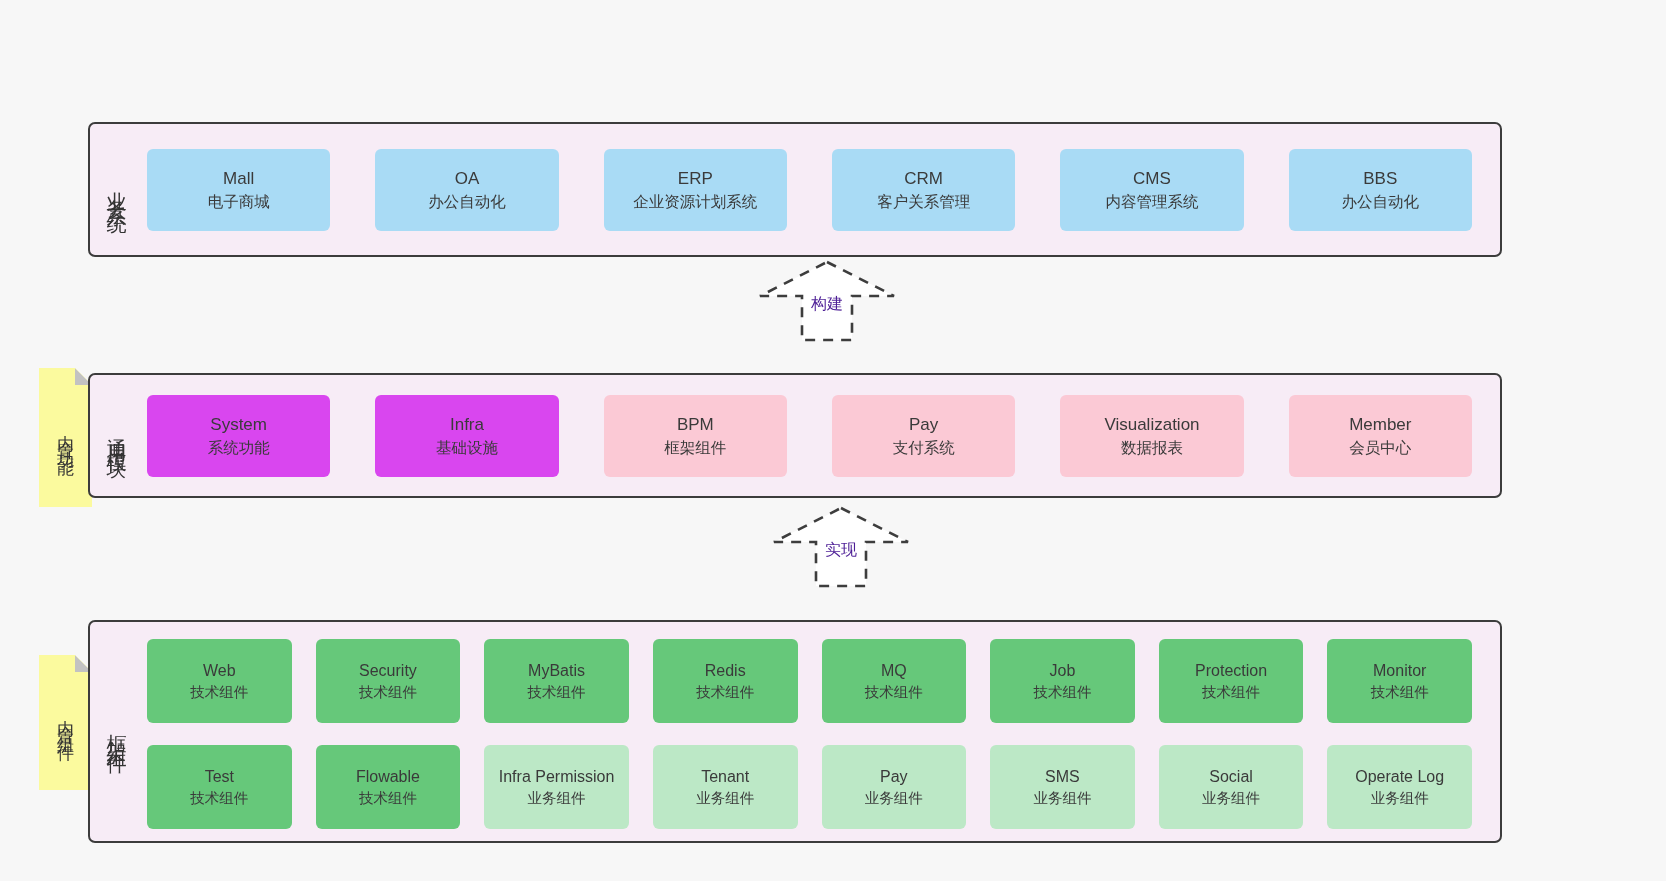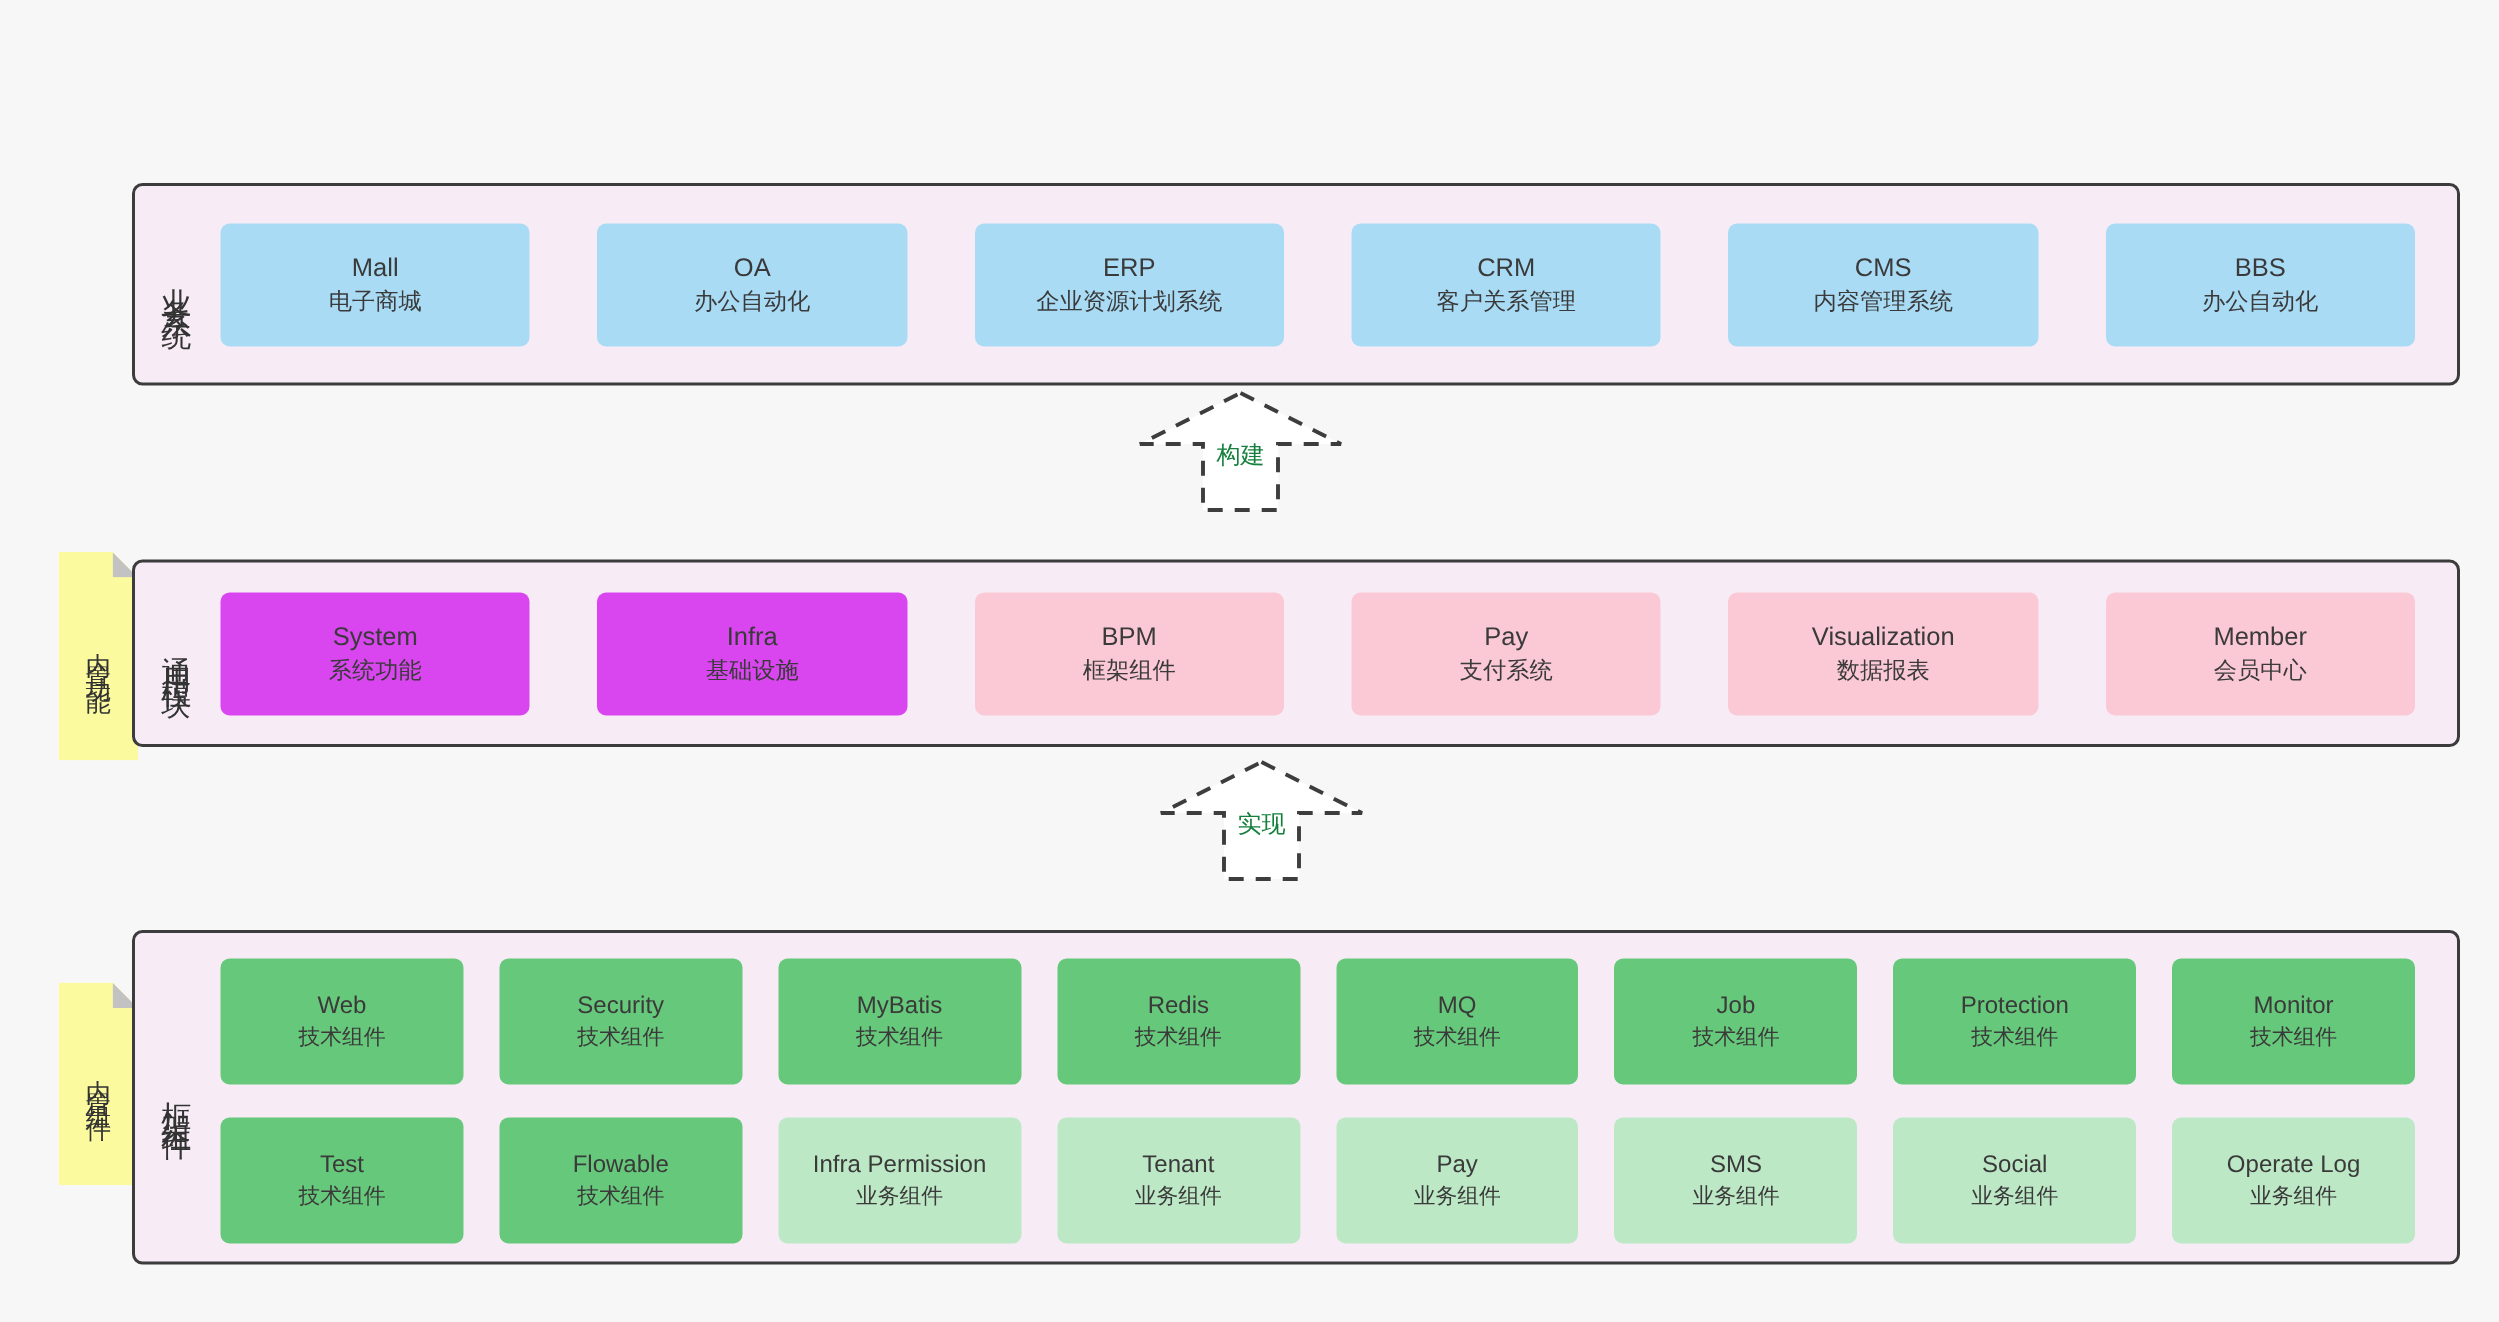--- a/index.html
+++ b/index.html
@@ -9,21 +9,21 @@
     font-family:"Liberation Sans","DejaVu Sans",sans-serif;
     color:#3a3a3a;
     position:relative;
     overflow:hidden;
   }
   .canvas{position:absolute;inset:0;}
 
   
   .panel{
     position:absolute;
-    left:88px;width:1552px;
+    left:88px;width:1414px;
     background:#f7ecf6;
     border:2px solid #3c3c3c;
     border-radius:7px;
     box-sizing:border-box;
   }
   .panel-business{top:122px;height:135px;}
   .panel-modules{top:373px;height:125px;}
   .panel-framework{top:620px;height:223px;}
 
   .v-text{
@@ -99,21 +99,21 @@
     fill:#ffffff;
     stroke:#3d3d3d;
     stroke-width:2.6;
     stroke-dasharray:10 8;
   }
   .arrow .lbl{
     position:absolute;left:50%;top:54%;
     transform:translate(-50%,-50%);
     background:#ffffff;
     padding:0 2px;
-    font-size:16px;color:#15803d;
+    font-size:16px;color:#4c1d95;
     white-space:nowrap;
   }
 </style>
 </head>
 <body>
 
 <div class="canvas">
 
   <div class="panel panel-business">
     <span class="v-text">业务系统</span>

